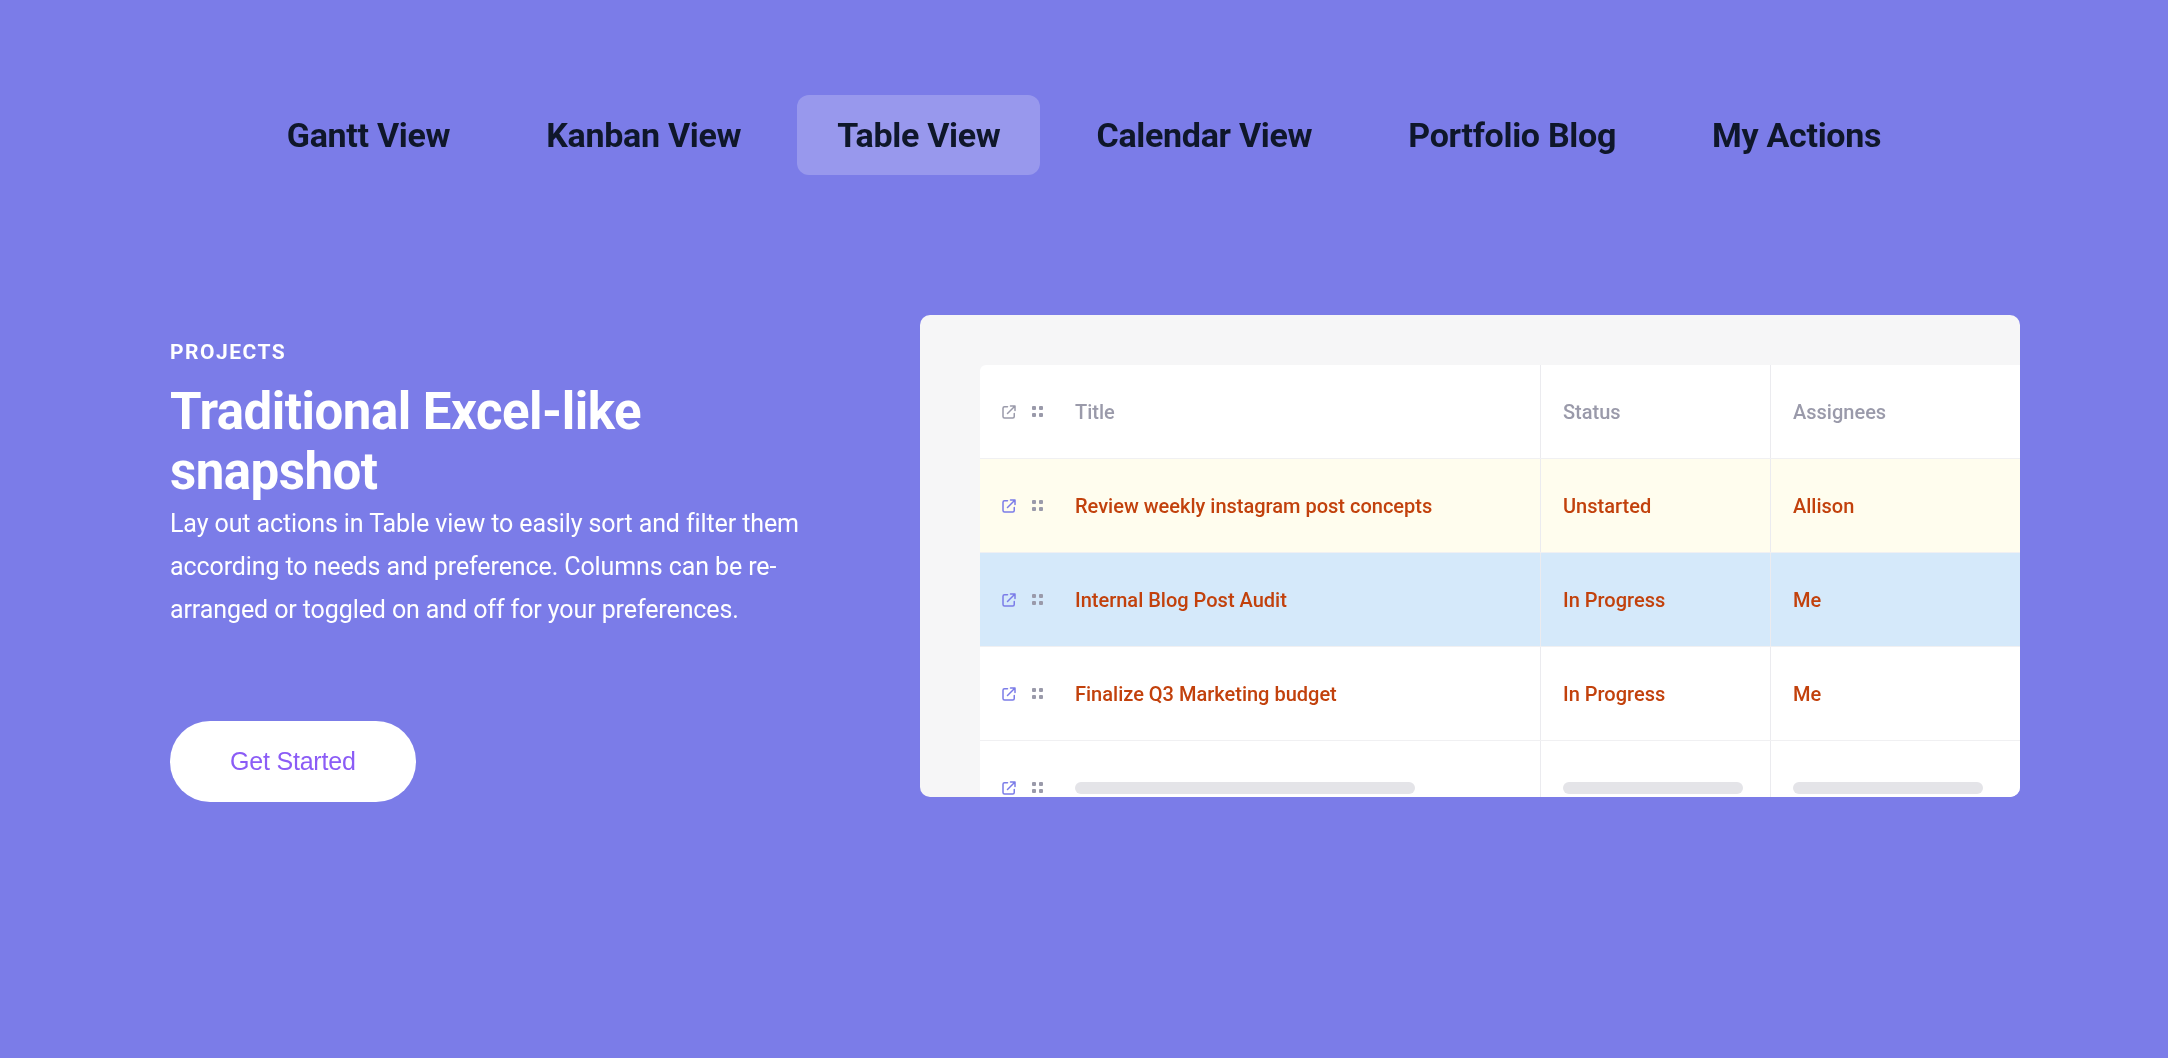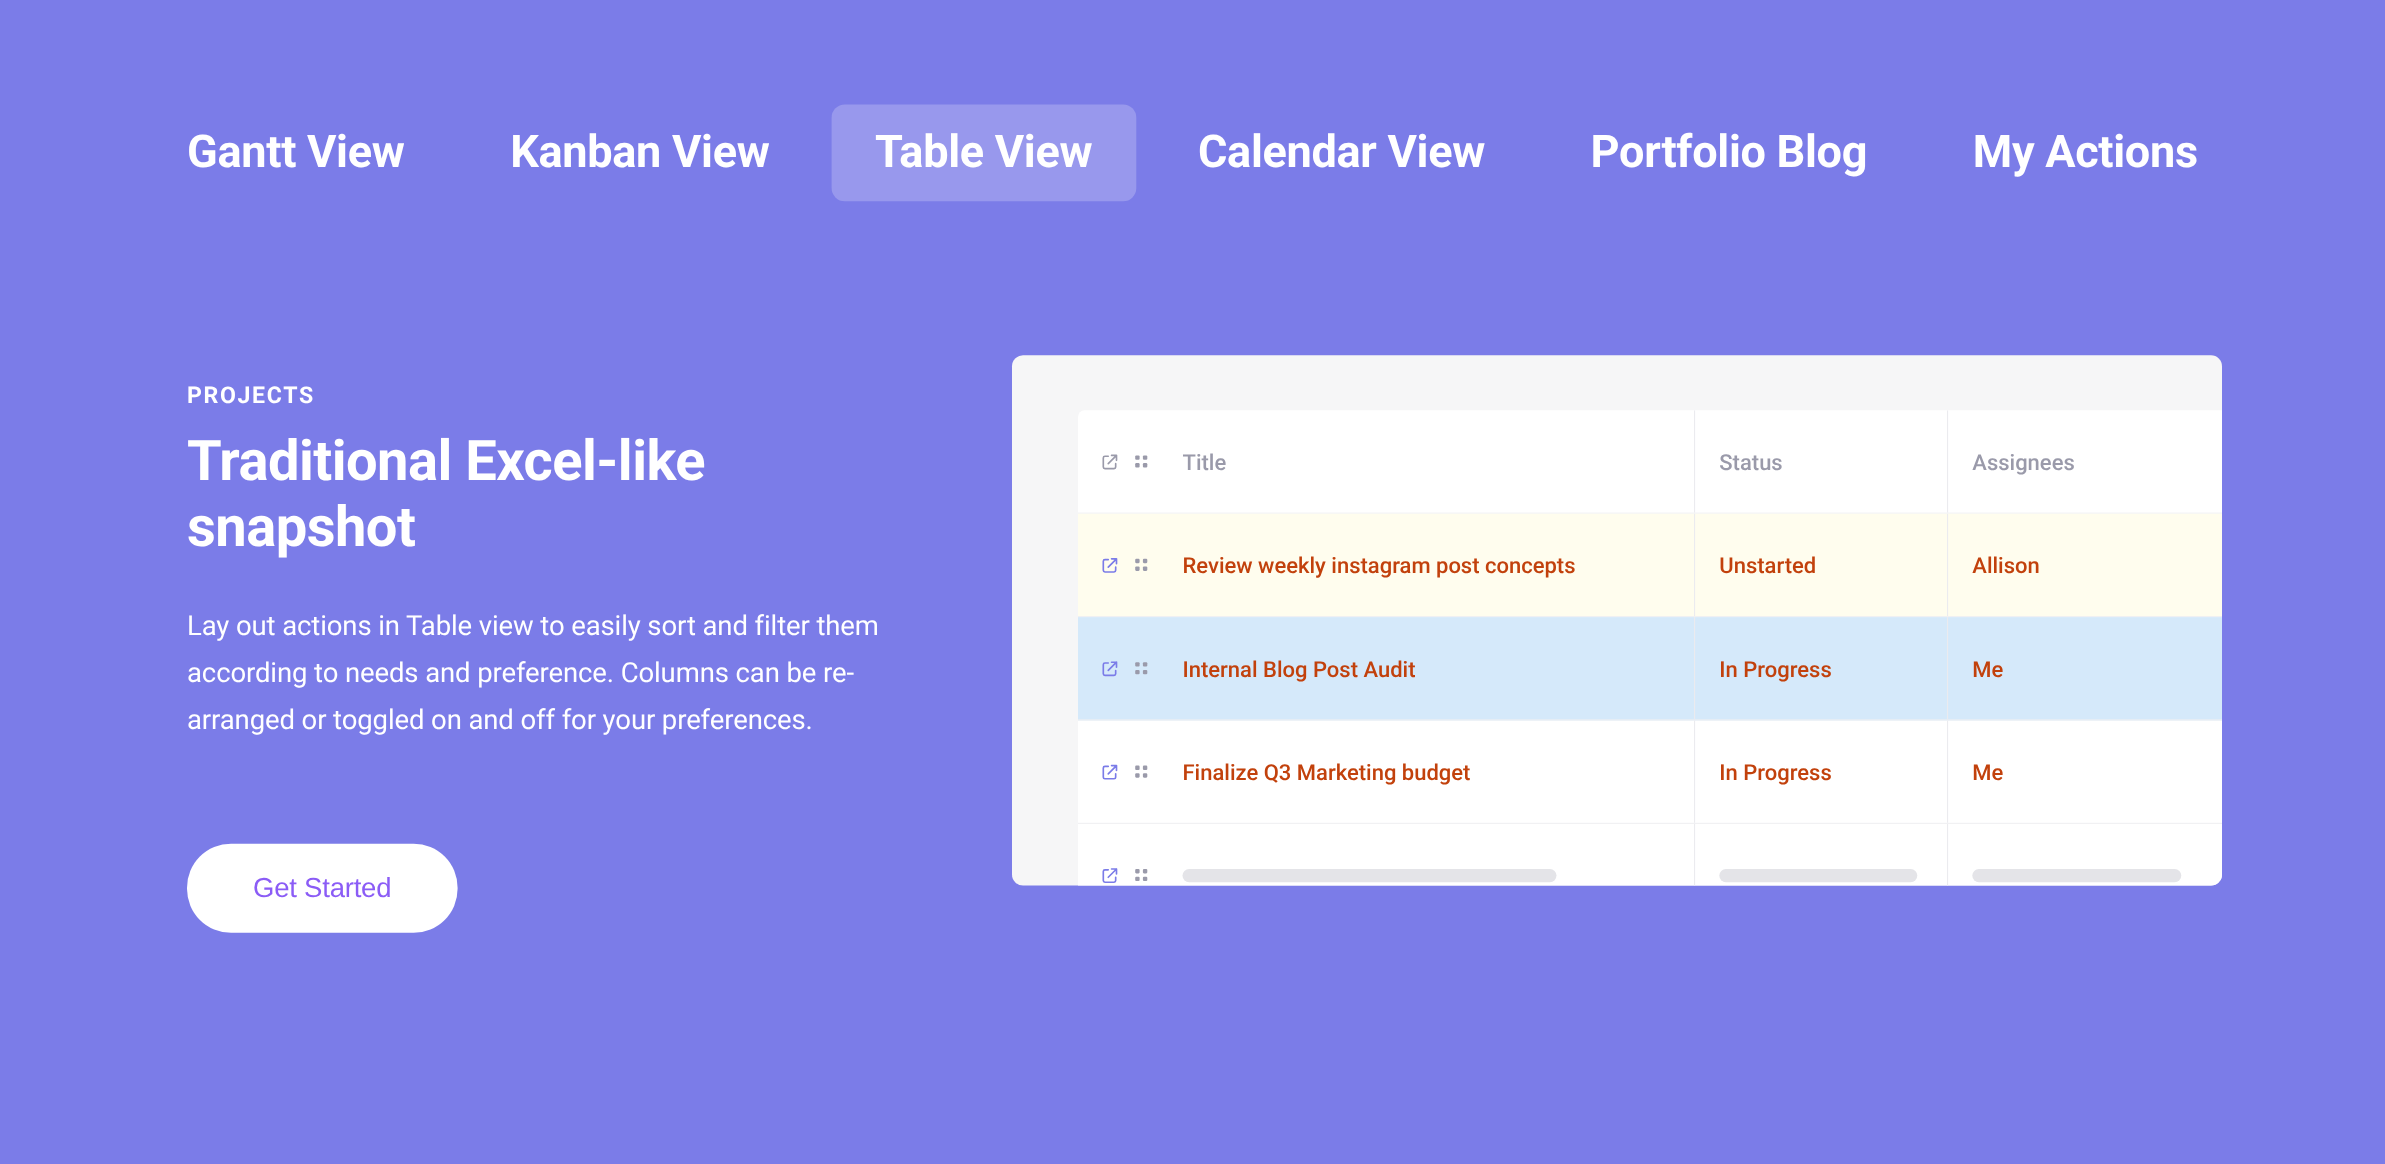--- a/index.html
+++ b/index.html
@@ -19,23 +19,23 @@
       height: 100%;
       position: relative;
     }
     .tabs {
       display: flex;
       justify-content: center;
       gap: 16px;
       padding-top: 95px;
     }
     .tab {
-      font-size: 41px;
+      font-size: 34px;
       font-weight: 700;
-      color: #ffffff;
+      color: #0f172a;
       padding: 20px 40px;
       border-radius: 12px;
       cursor: pointer;
       letter-spacing: -0.3px;
     }
     .tab.active {
       background: rgba(255, 255, 255, 0.22);
     }
     .content {
       display: flex;
@@ -51,21 +51,20 @@
       font-size: 21px;
       font-weight: 700;
       letter-spacing: 1.5px;
       margin-bottom: 18px;
     }
     .heading {
       font-size: 51px;
       font-weight: 700;
       line-height: 1.18;
       letter-spacing: -0.5px;
-      margin-bottom: 38px;
     }
     .description {
       font-size: 25px;
       font-weight: 400;
       line-height: 1.72;
       letter-spacing: -0.1px;
       margin-bottom: 90px;
       max-width: 650px;
     }
     .cta-button {

